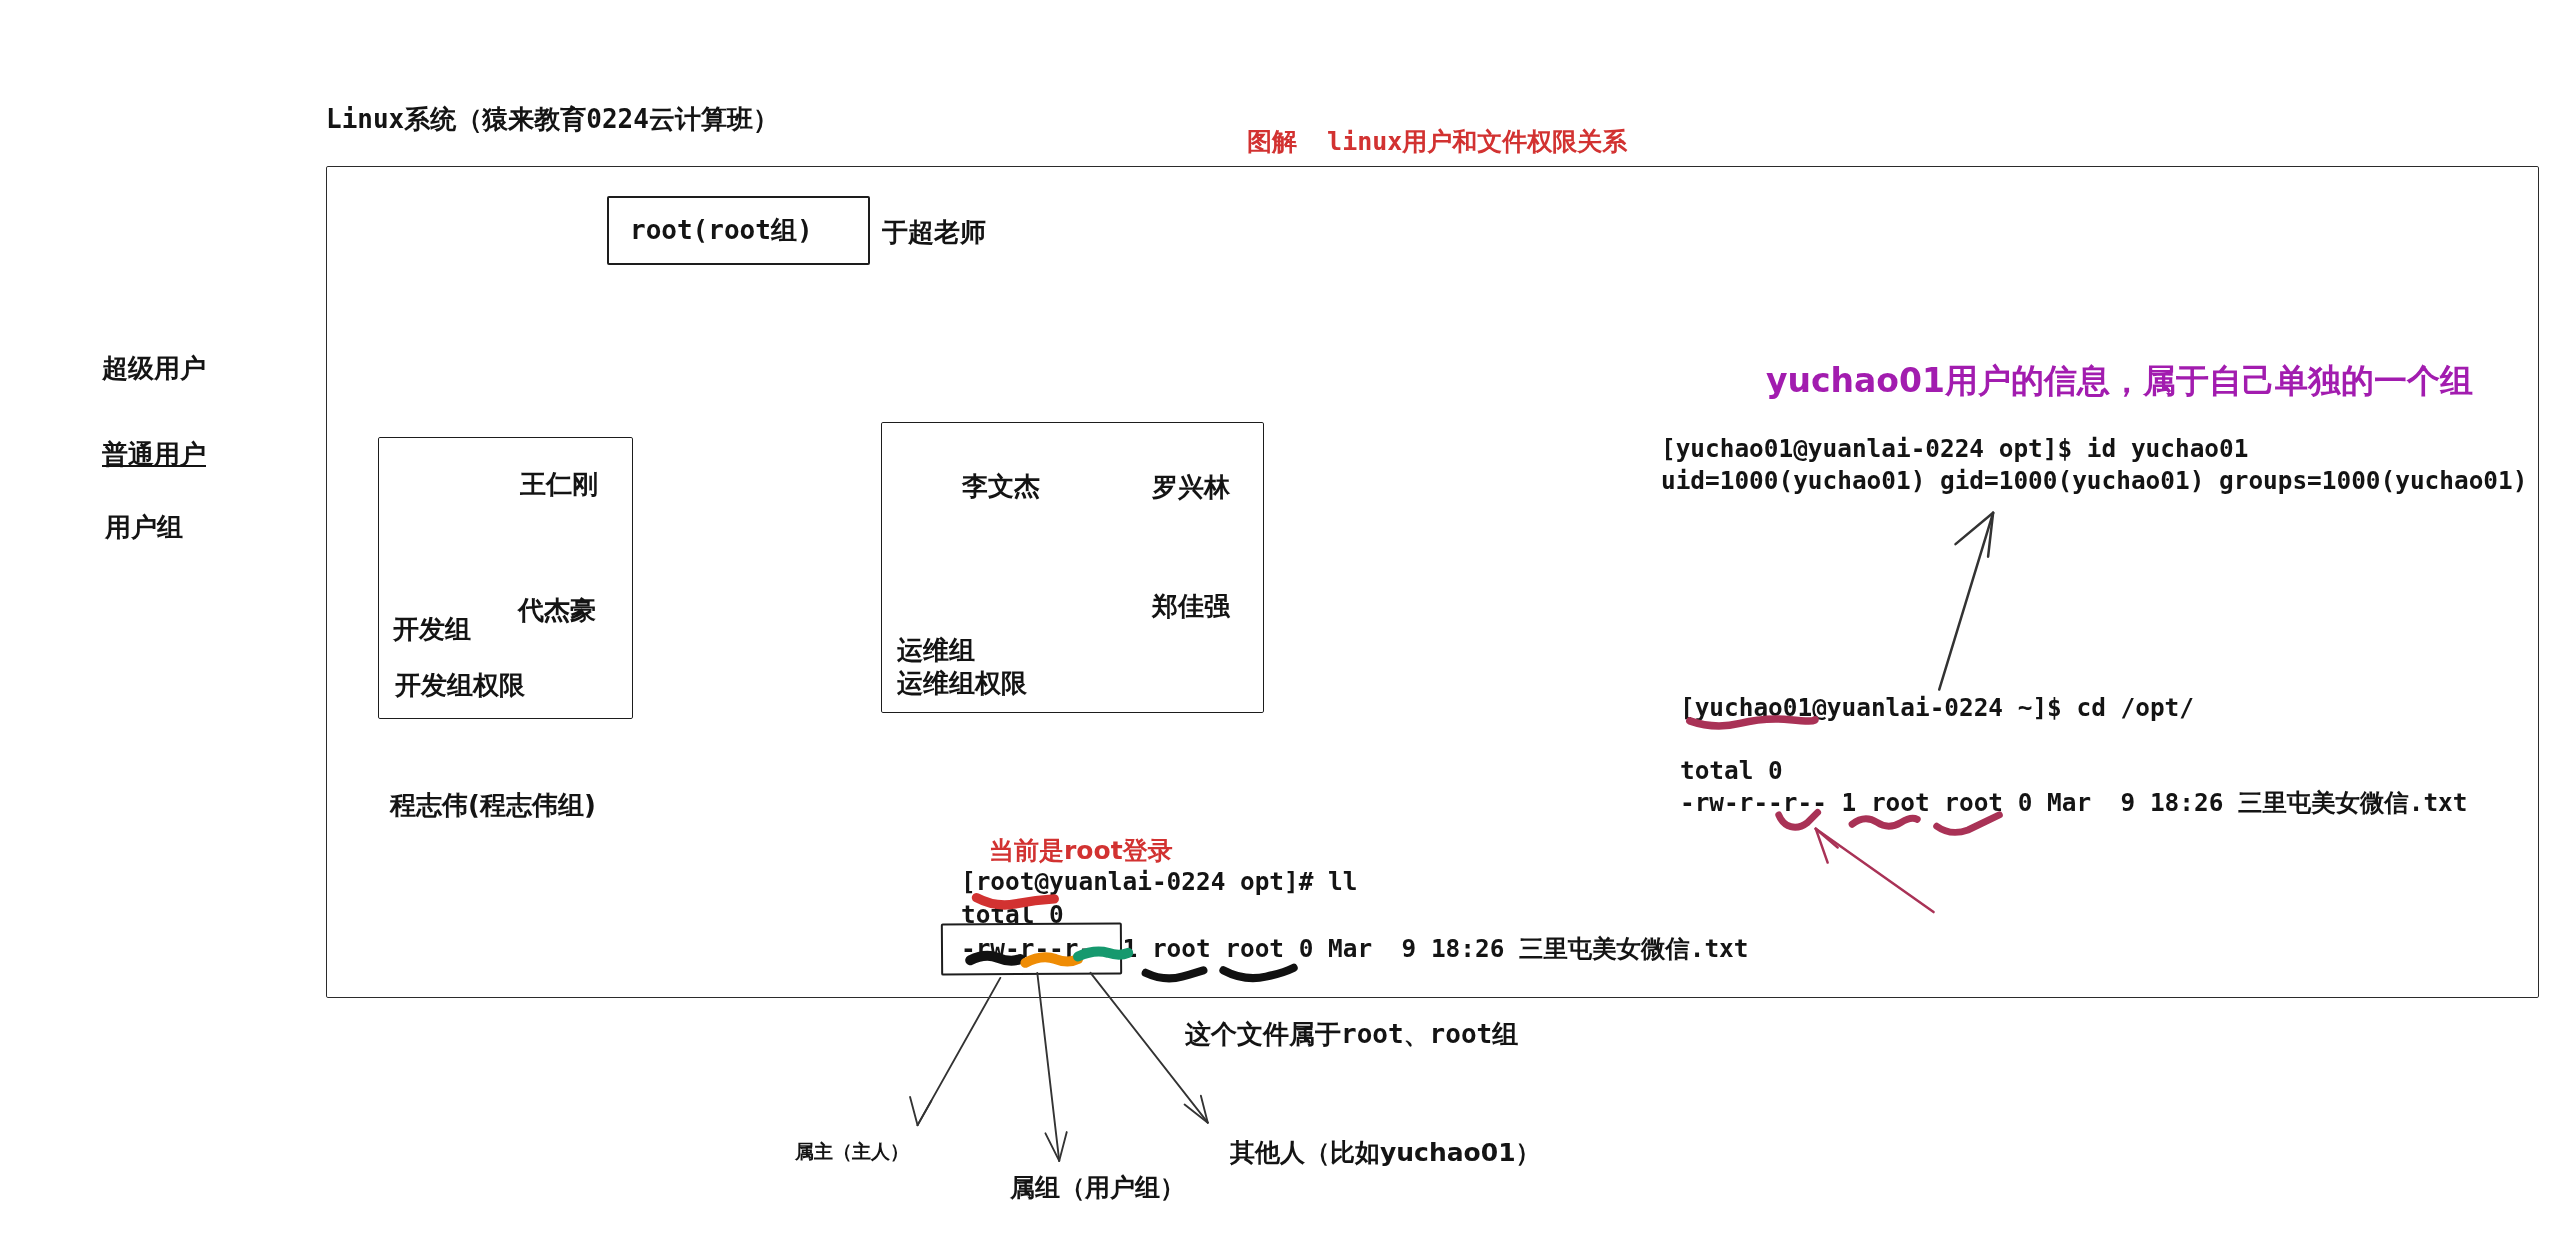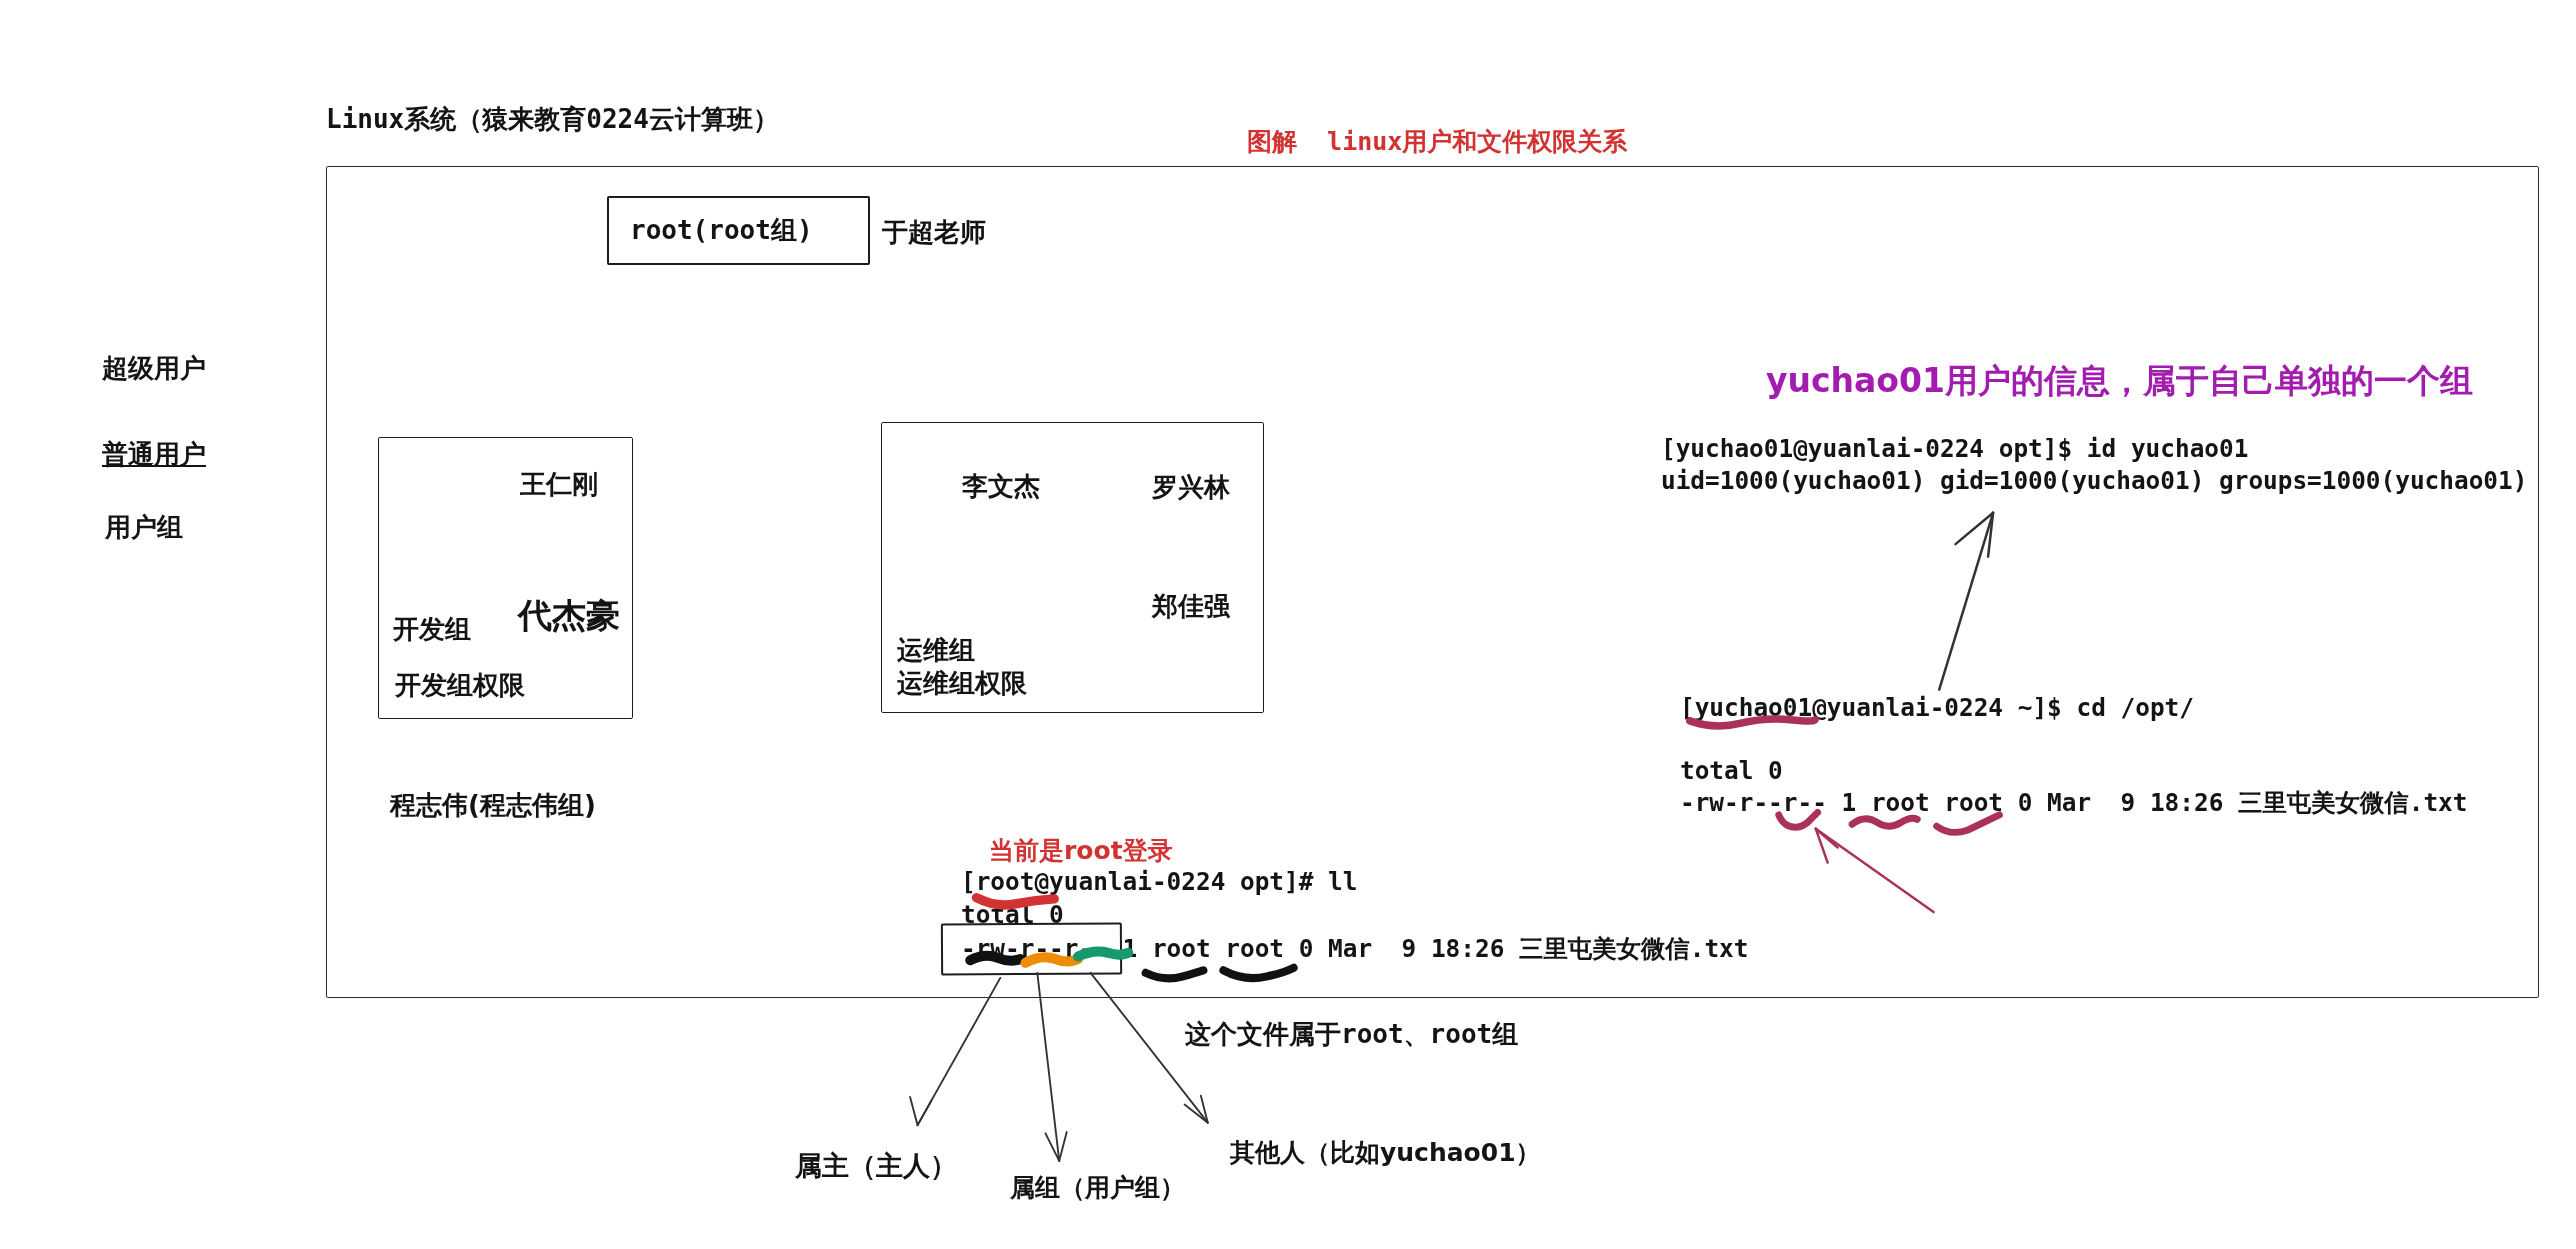--- a/index.html
+++ b/index.html
@@ -34,21 +34,21 @@
   <div class="abs cjk" style="left:102px;top:351px;font-size:26px;">超级用户</div>
   <div class="abs cjk" style="left:102px;top:437px;font-size:26px;text-decoration:underline;">普通用户</div>
   <div class="abs cjk" style="left:105px;top:510px;font-size:26px;">用户组</div>
 
   <div class="box z2" style="left:607px;top:196px;width:259px;height:65px;"></div>
   <div class="abs mono" style="left:630px;top:213px;font-size:26px;">root(root组)</div>
   <div class="abs cjk" style="left:882px;top:215px;font-size:26px;">于超老师</div>
 
   <div class="box thinbox z2" style="left:378px;top:437px;width:253px;height:280px;"></div>
   <div class="abs cjk" style="left:520px;top:467px;font-size:26px;">王仁刚</div>
-  <div class="abs cjk" style="left:518px;top:593px;font-size:34px;">代杰豪</div>
+  <div class="abs cjk" style="left:518px;top:593px;font-size:26px;">代杰豪</div>
   <div class="abs cjk" style="left:393px;top:612px;font-size:26px;">开发组</div>
   <div class="abs cjk" style="left:395px;top:668px;font-size:26px;">开发组权限</div>
 
   <div class="box thinbox z2" style="left:881px;top:422px;width:381px;height:289px;"></div>
   <div class="abs cjk" style="left:962px;top:469px;font-size:26px;">李文杰</div>
   <div class="abs cjk" style="left:1152px;top:470px;font-size:26px;">罗兴林</div>
   <div class="abs cjk" style="left:1152px;top:589px;font-size:26px;">郑佳强</div>
   <div class="abs cjk" style="left:897px;top:633px;font-size:26px;">运维组</div>
   <div class="abs cjk" style="left:897px;top:666px;font-size:26px;">运维组权限</div>
 
@@ -66,21 +66,21 @@
 
   <div class="abs cjk red" style="left:989px;top:834px;font-size:25px;">当前是root登录</div>
 
   <div class="abs mono" style="left:961px;top:867px;font-size:24.4px;">[root@yuanlai-0224 opt]# ll</div>
   <div class="abs mono" style="left:961px;top:900px;font-size:24.4px;">total 0</div>
   <div class="abs mono" style="left:961px;top:933px;font-size:24.4px;">-rw-r--r-- 1 root root 0 Mar  9 18:26 三里屯美女微信.txt</div>
 
   <div class="box z2" style="left:941px;top:923px;width:177px;height:48px;border-width:2.5px;transform:rotate(-0.4deg);"></div>
 
   <div class="abs mono" style="left:1185px;top:1017px;font-size:26px;font-weight:700;">这个文件属于root、root组</div>
-  <div class="abs cjk" style="left:795px;top:1139px;font-size:27px;margin-top:9px;">属主（主人）</div>
+  <div class="abs cjk" style="left:795px;top:1139px;font-size:19px;">属主（主人）</div>
   <div class="abs cjk" style="left:1010px;top:1171px;font-size:25px;">属组（用户组）</div>
   <div class="abs cjk" style="left:1230px;top:1136px;font-size:25px;">其他人（比如yuchao01）</div>
 
   <svg class="overlay" width="2576" height="1250" viewBox="0 0 4110 1994" fill="none">
 
     <g stroke="#333" stroke-width="4" stroke-linecap="round">
       <path d="M3094,1100 L3180,818"></path>
       <path d="M3180,818 L3120,868"></path>
       <path d="M3180,818 L3172,888"></path>
     </g>

